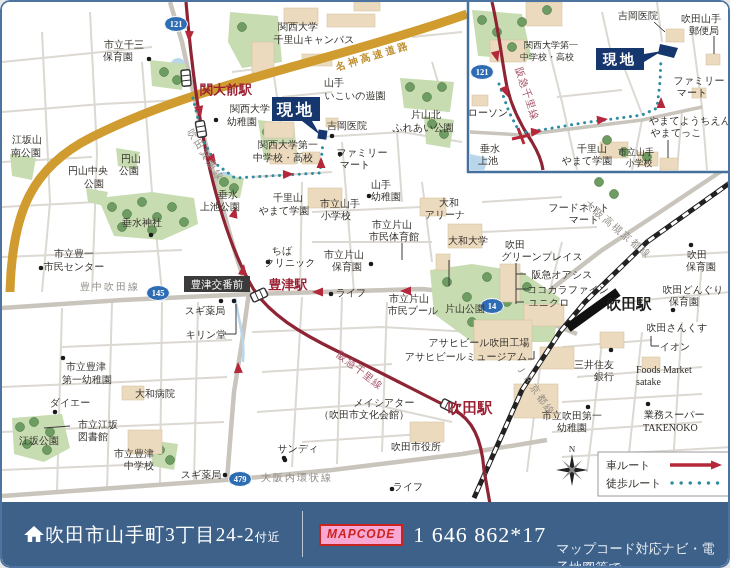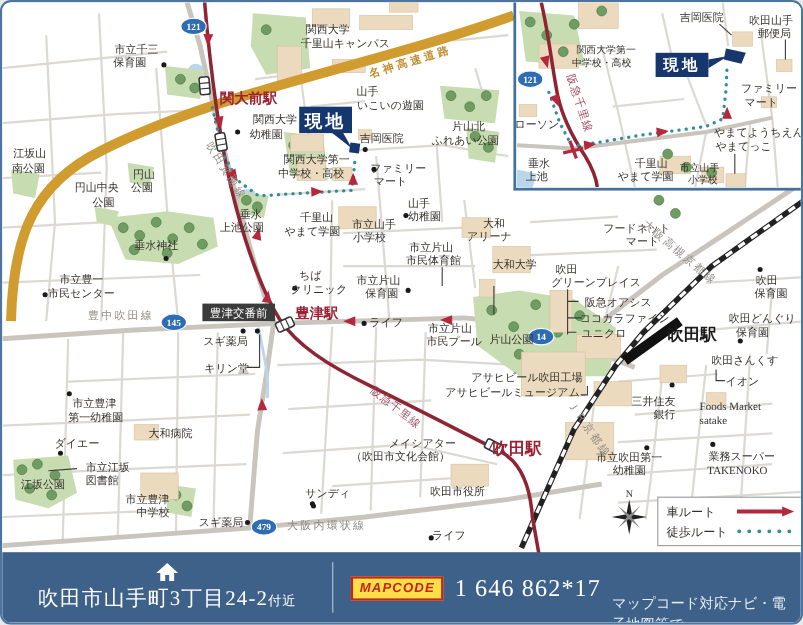--- a/index.html
+++ b/index.html
@@ -10,27 +10,27 @@
   .lb-poi{fill:#33302b;}
   .lb-red{fill:#9c2033;font-weight:bold;}
   .lb-blk{fill:#1b1b1b;font-weight:bold;}
   .lb-road{fill:#8f8b85;letter-spacing:2px;}
   .lb-rail{fill:#a04a5e;letter-spacing:1px;}
   .lb-hwy{fill:#bf8f2f;letter-spacing:3px;font-weight:bold;}
   .lb-white{fill:#ffffff;font-weight:bold;letter-spacing:3px;}
   
   .footer{position:absolute;left:0;right:0;bottom:0;height:64px;background:#3d6189;
           display:flex;align-items:center;color:#fff;}
-  .f-left{width:300px;display:flex;flex-direction:column;align-items:center;justify-content:center;}
+  .f-left{width:300px;display:flex;flex-direction:row;align-items:center;justify-content:center;}
   .addr{font-size:19px;letter-spacing:1px;margin-top:2px;white-space:nowrap;}
   .addr .sfx{font-size:12px;}
   .f-div{width:1px;height:46px;background:#b9c6d8;}
   .f-right{flex:1;padding:4px 10px 2px 16px;}
   .mc-row{display:flex;align-items:center;gap:10px;}
-  .mc-logo{display:inline-block;background:#fde047;color:#c9231f;border:2px solid #c9231f;
+  .mc-logo{display:inline-block;background:#f9a8d4;color:#c9231f;border:2px solid #c9231f;
            font-family:"Liberation Sans","DejaVu Sans",sans-serif;font-weight:bold;font-style:italic;
            font-size:12px;padding:1px 6px;letter-spacing:1px;line-height:1.3;}
   .mc-num{font-size:22px;letter-spacing:1px;white-space:nowrap;}
   .mc-note{font-size:13px;line-height:1.4;color:#e8eef5;margin-top:47px;}
   .tm-note{font-size:10px;margin-top:4px;color:#e8eef5;letter-spacing:0.5px;}
 </style>
 </head>
 <body>
 
 <div id="frame">

